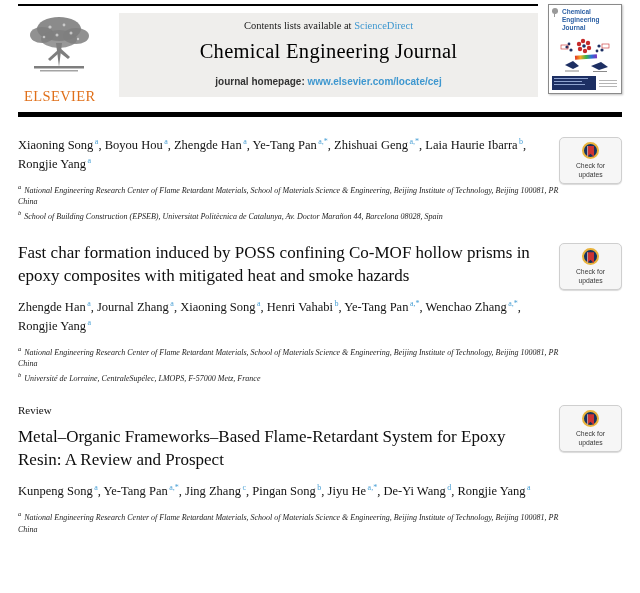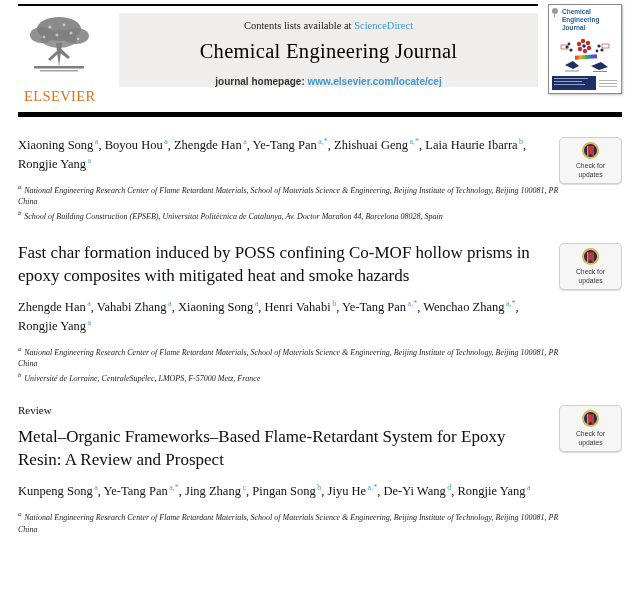--- a/index.html
+++ b/index.html
@@ -16,21 +16,21 @@
   .header-left { flex:1; }
   .top-rule { height:2px; background:#000; }
   .header-main { display:flex; margin-top:7px; }
   .logo-col { width:88px; padding-top:2px; }
   .logo-col svg { display:block; margin-left:8px; }
   .elsevier-wordmark {
     font-family:"Liberation Serif", serif; color:#e0701a;
     font-size:14.5px; letter-spacing:0.4px; margin-top:13px; margin-left:6px;
   }
   .gray-box {
-    flex:1; background:#efeeec; height:74px; text-align:center;
+    flex:1; background:#efeeec; height:84px; text-align:center;
     padding-top:7px; margin-left:13px;
   }
   .contents-line { font-size:10.5px; color:#1a1a1a; }
   .link { color:#3e97cf; text-decoration:none; cursor:pointer; }
   .journal-title { font-size:20.5px; letter-spacing:0.3px; margin-top:9px; color:#000; }
   .homepage-line { font-family:"Liberation Sans", sans-serif; font-size:10px; color:#333; margin-top:13px;font-weight:bold; }
 
   .cover {
     width:74px; height:90px; margin-left:10px; background:#fff;
     border:1px solid #8a8a8a; box-shadow:1px 1px 2px rgba(0,0,0,.25);
@@ -206,21 +206,21 @@
       <div class="badge-icon">
         <div class="badge-bookmark"></div>
       </div>
       <div class="badge-text">
         <div>Check for</div>
         <div>updates</div>
       </div>
     </div>
 
     <h2 class="article-title" style="font-weight:normal">Fast char formation induced by POSS confining Co-MOF hollow prisms in epoxy composites with mitigated heat and smoke hazards</h2>
-    <div class="article-authors"><span>Zhengde Han</span><sup>a</sup>, <span>Vahabi Zhang</span><sup>a</sup>, <span>Xiaoning Song</span><sup>a</sup>, <span>Henri Vahabi</span><sup>b</sup>, <span>Ye-Tang Pan</span><sup>a,*</sup>, <span>Wenchao Zhang</span><sup>a,*</sup>, <span>Rongjie Yang</span><sup>a</sup></div>
+    <div class="article-authors"><span>Zhengde Han</span><sup>a</sup>, <span>Journal Zhang</span><sup>a</sup>, <span>Xiaoning Song</span><sup>a</sup>, <span>Henri Vahabi</span><sup>b</sup>, <span>Ye-Tang Pan</span><sup>a,*</sup>, <span>Wenchao Zhang</span><sup>a,*</sup>, <span>Rongjie Yang</span><sup>a</sup></div>
     <div class="article-affils">
           <div class="affil"><sup>a</sup> <span>National Engineering Research Center of Flame Retardant Materials, School of Materials Science &amp; Engineering, Beijing Institute of Technology, Beijing 100081, PR China</span></div>
           <div class="affil"><sup>b</sup> <span>Université de Lorraine, CentraleSupélec, LMOPS, F-57000 Metz, France</span></div>
         </div>
   </div>
 
   <div class="article">
     <div class="badge">
       <div class="badge-icon">
         <div class="badge-bookmark"></div>

